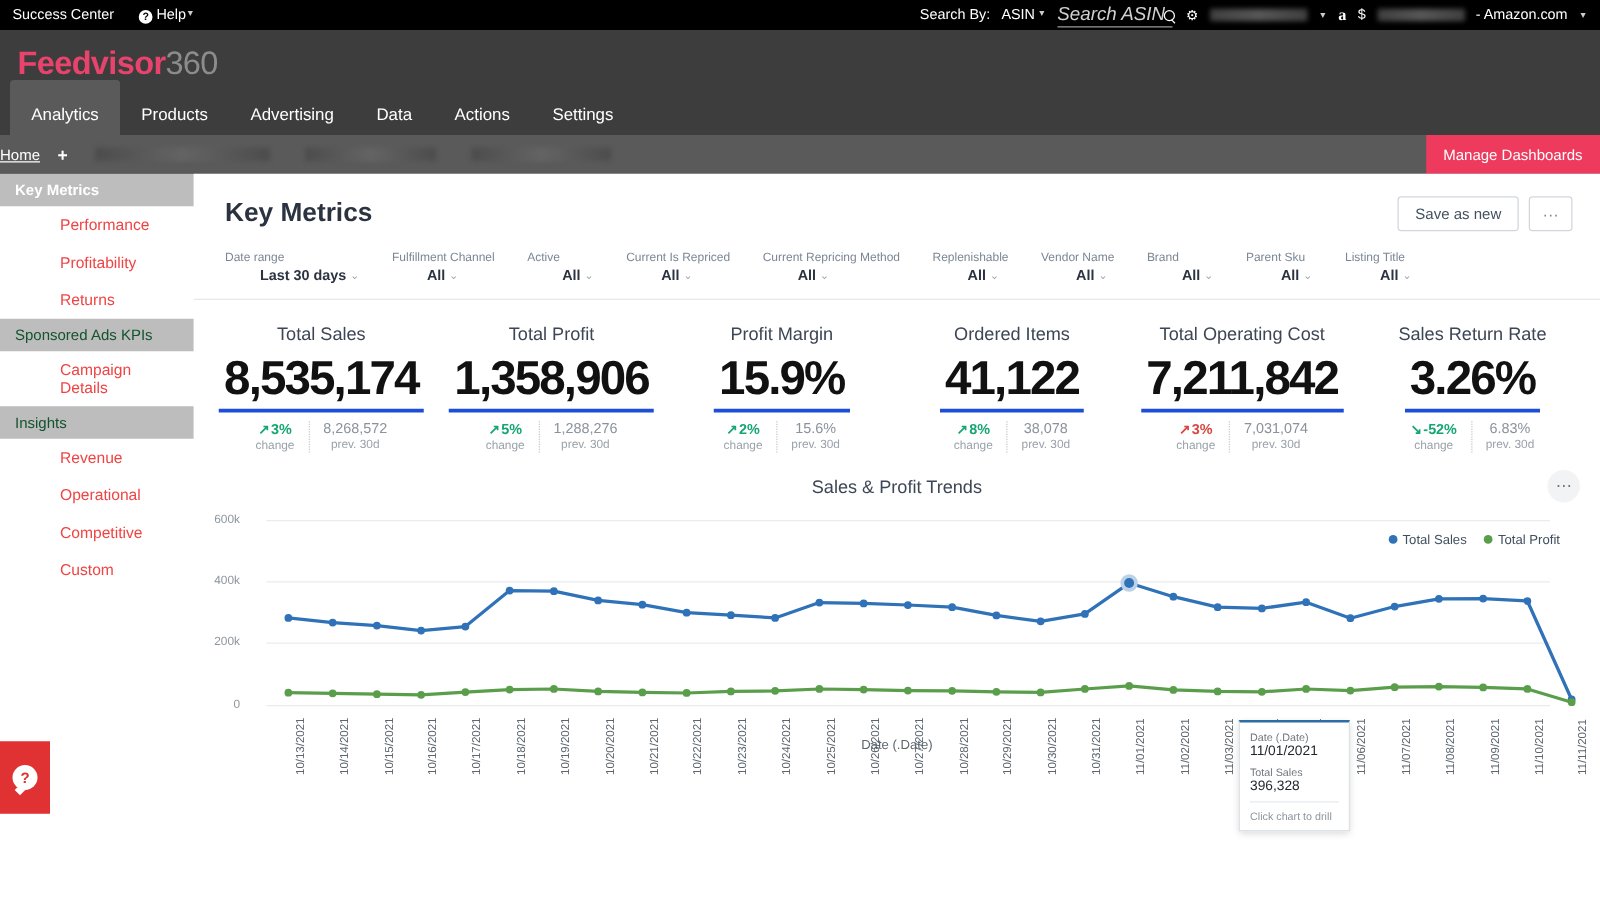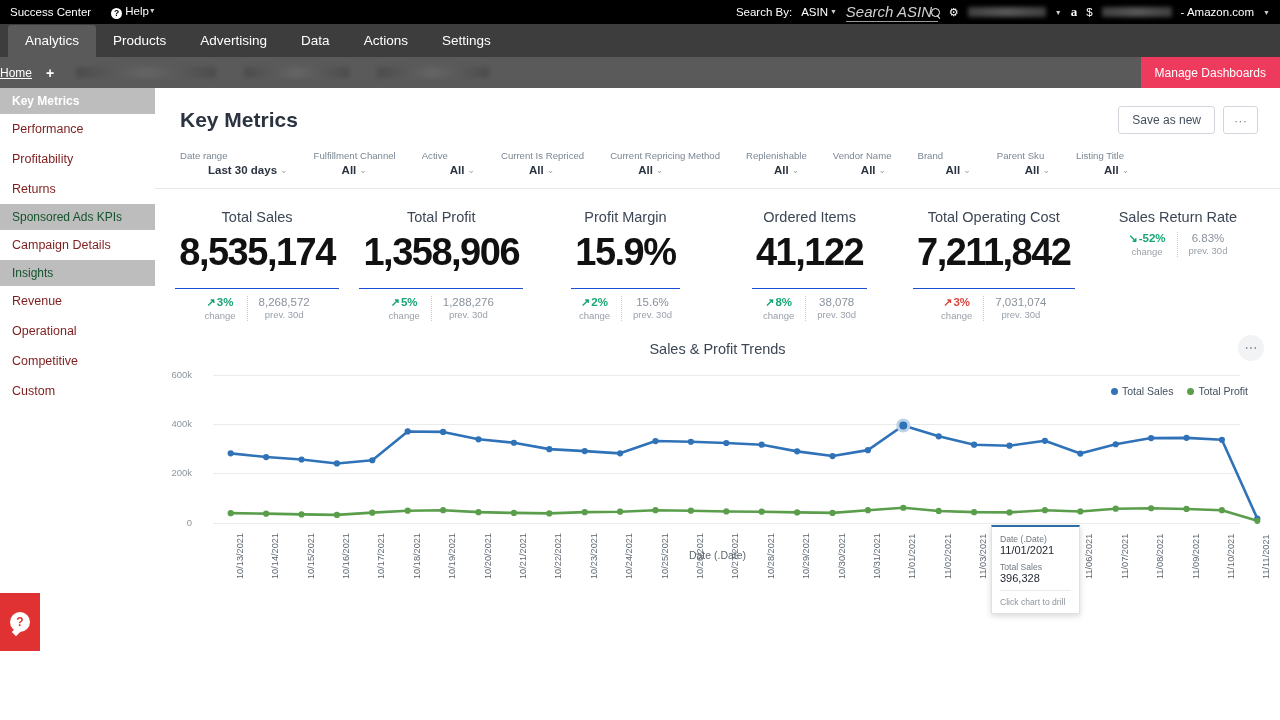--- a/index.html
+++ b/index.html
@@ -45,21 +45,21 @@
   .gear { font-size: 11px; color:#fff; }
   .amz { font-family:"Liberation Serif", serif; font-size:13px; font-weight:bold; }
   
   .navwrap { background: #3d3d3d; }
   .logo { padding: 11px 0 9px 14px; font-size: 26px; font-weight: bold; letter-spacing:-.5px; }
   .logo .fv { color: #e8436c; }
   .logo .n360 { color: #8c8c8c; font-weight: normal; }
   .mainnav { display:flex; align-items:flex-end; height: 33px; padding-left: 8px; }
   .mainnav a {
     color:#fff; text-decoration:none; font-size:13.5px;
-    padding: 8px 17px 9px; display:block;
+    padding: 20px 17px 9px; display:block;
   }
   .mainnav a.active { background: #5a5a5a; border-radius: 3px 3px 0 0; }
   .tabbar {
     background:#5a5a5a; height:31px; display:flex; align-items:center;
     padding-left:0; position:relative;
   }
   .tabbar .home {
     color:#fff; font-size:12px; text-decoration:underline; margin-right:14px;
   }
   .tabbar .plus { color:#fff; font-size:14px; font-weight:bold; margin-right:22px; }
@@ -72,21 +72,21 @@
   }
   
   .body { display:flex; height: 586px; }
   .sidebar { width:155px; background:#fff; flex:0 0 155px; padding-top:0; }
   .sb-head {
     background:#bdbdbd; color:#fff; font-size:12px; font-weight:bold;
     padding:6px 12px;
   }
   .sb-head.muted { color:#14532d; font-weight:normal; }
   .sb-item {
-    font-size:12.5px; color:#7f1d1d; padding:8px 12px; cursor:pointer;
+    font-size:12.5px; color:#ef4444; padding:8px 12px; cursor:pointer;margin-left:36px;
   }
   .helpbtn {
     position:absolute; left:0; top:593px; width:40px; height:58px;
     background:#e03232; display:flex; align-items:center; justify-content:center;
   }
   .helpbtn .bub {
     width:20px;height:20px;border-radius:50%;background:#fff;color:#e03232;
     font-size:12px;font-weight:bold;display:flex;align-items:center;justify-content:center;
     position:relative;
   }
@@ -118,21 +118,21 @@
     font-size:11.5px; color:#2b3340; font-weight:bold; cursor:pointer; white-space:nowrap;padding-left:28px;
   }
   .filt-val .cv { font-weight:normal; color:#9aa3ad; font-size:9px; margin-left:3px; vertical-align:1px;}
   
   .kpis { display:flex; padding: 20px 10px 0; }
   .kpi { flex:1; text-align:center; }
   .kpi-title { font-size:14.5px; color:#3c4654; margin-bottom:6px; }
   .kpi-value {
     font-size:38px; font-weight:bold; color:#111; letter-spacing:-1.5px;
     line-height:1.12; display:inline-block;
-    border-bottom:1px solid #1d4ed8; padding:0 4px 14px;
+    border-bottom:3px solid #1d4ed8; padding:0 4px 2px;
   }
   .kpi-foot { display:flex; justify-content:center; margin-top:7px; }
   .kpi-col { padding:0 11px; text-align:center; }
   .kpi-col.sep { border-left:1px dotted #c3c9d0; }
   .kpi-big { font-size:11.5px; font-weight:bold; }
   .kpi-big.up { color:#17a673; }
   .kpi-big.bad { color:#d8473f; }
   .kpi-prev { font-size:11.5px; color:#8a929c; }
   .kpi-sub { font-size:9.5px; color:#99a1aa; margin-top:1px; }
   .arr { font-size:11px; margin-right:1px; }
@@ -198,20 +198,23 @@
     <span class="caret">▼</span>
     <span class="amz"><span>a</span></span>
     <span>$</span>
     <span class="redact" style="width:70px"></span>
     <span>- Amazon.com</span>
     <span class="caret">▼</span>
   </div>
 </div>
 
 <div class="navwrap">
+  <div class="logo">
+    <span class="fv">Feedvisor</span><span class="n360">360</span>
+  </div>
   <div class="mainnav">
     <a href="#" class="active">Analytics</a>
     <a href="#">Products</a>
     <a href="#">Advertising</a>
     <a href="#">Data</a>
     <a href="#">Actions</a>
     <a href="#">Settings</a>
   </div>
   <div class="tabbar">
     <span class="home">Home</span>
@@ -358,20 +361,21 @@
               <div class="kpi-sub">change</div>
             </div>
             <div class="kpi-col sep">
               <div class="kpi-prev">7,031,074</div>
               <div class="kpi-sub">prev. 30d</div>
             </div>
           </div>
         </div>
         <div class="kpi">
           <div class="kpi-title">Sales Return Rate</div>
+          <div><span class="kpi-value">3.26%</span></div>
           <div class="kpi-foot">
             <div class="kpi-col">
               <div class="kpi-big up"><span class="arr">↘</span><span>-52%</span></div>
               <div class="kpi-sub">change</div>
             </div>
             <div class="kpi-col sep">
               <div class="kpi-prev">6.83%</div>
               <div class="kpi-sub">prev. 30d</div>
             </div>
           </div>

